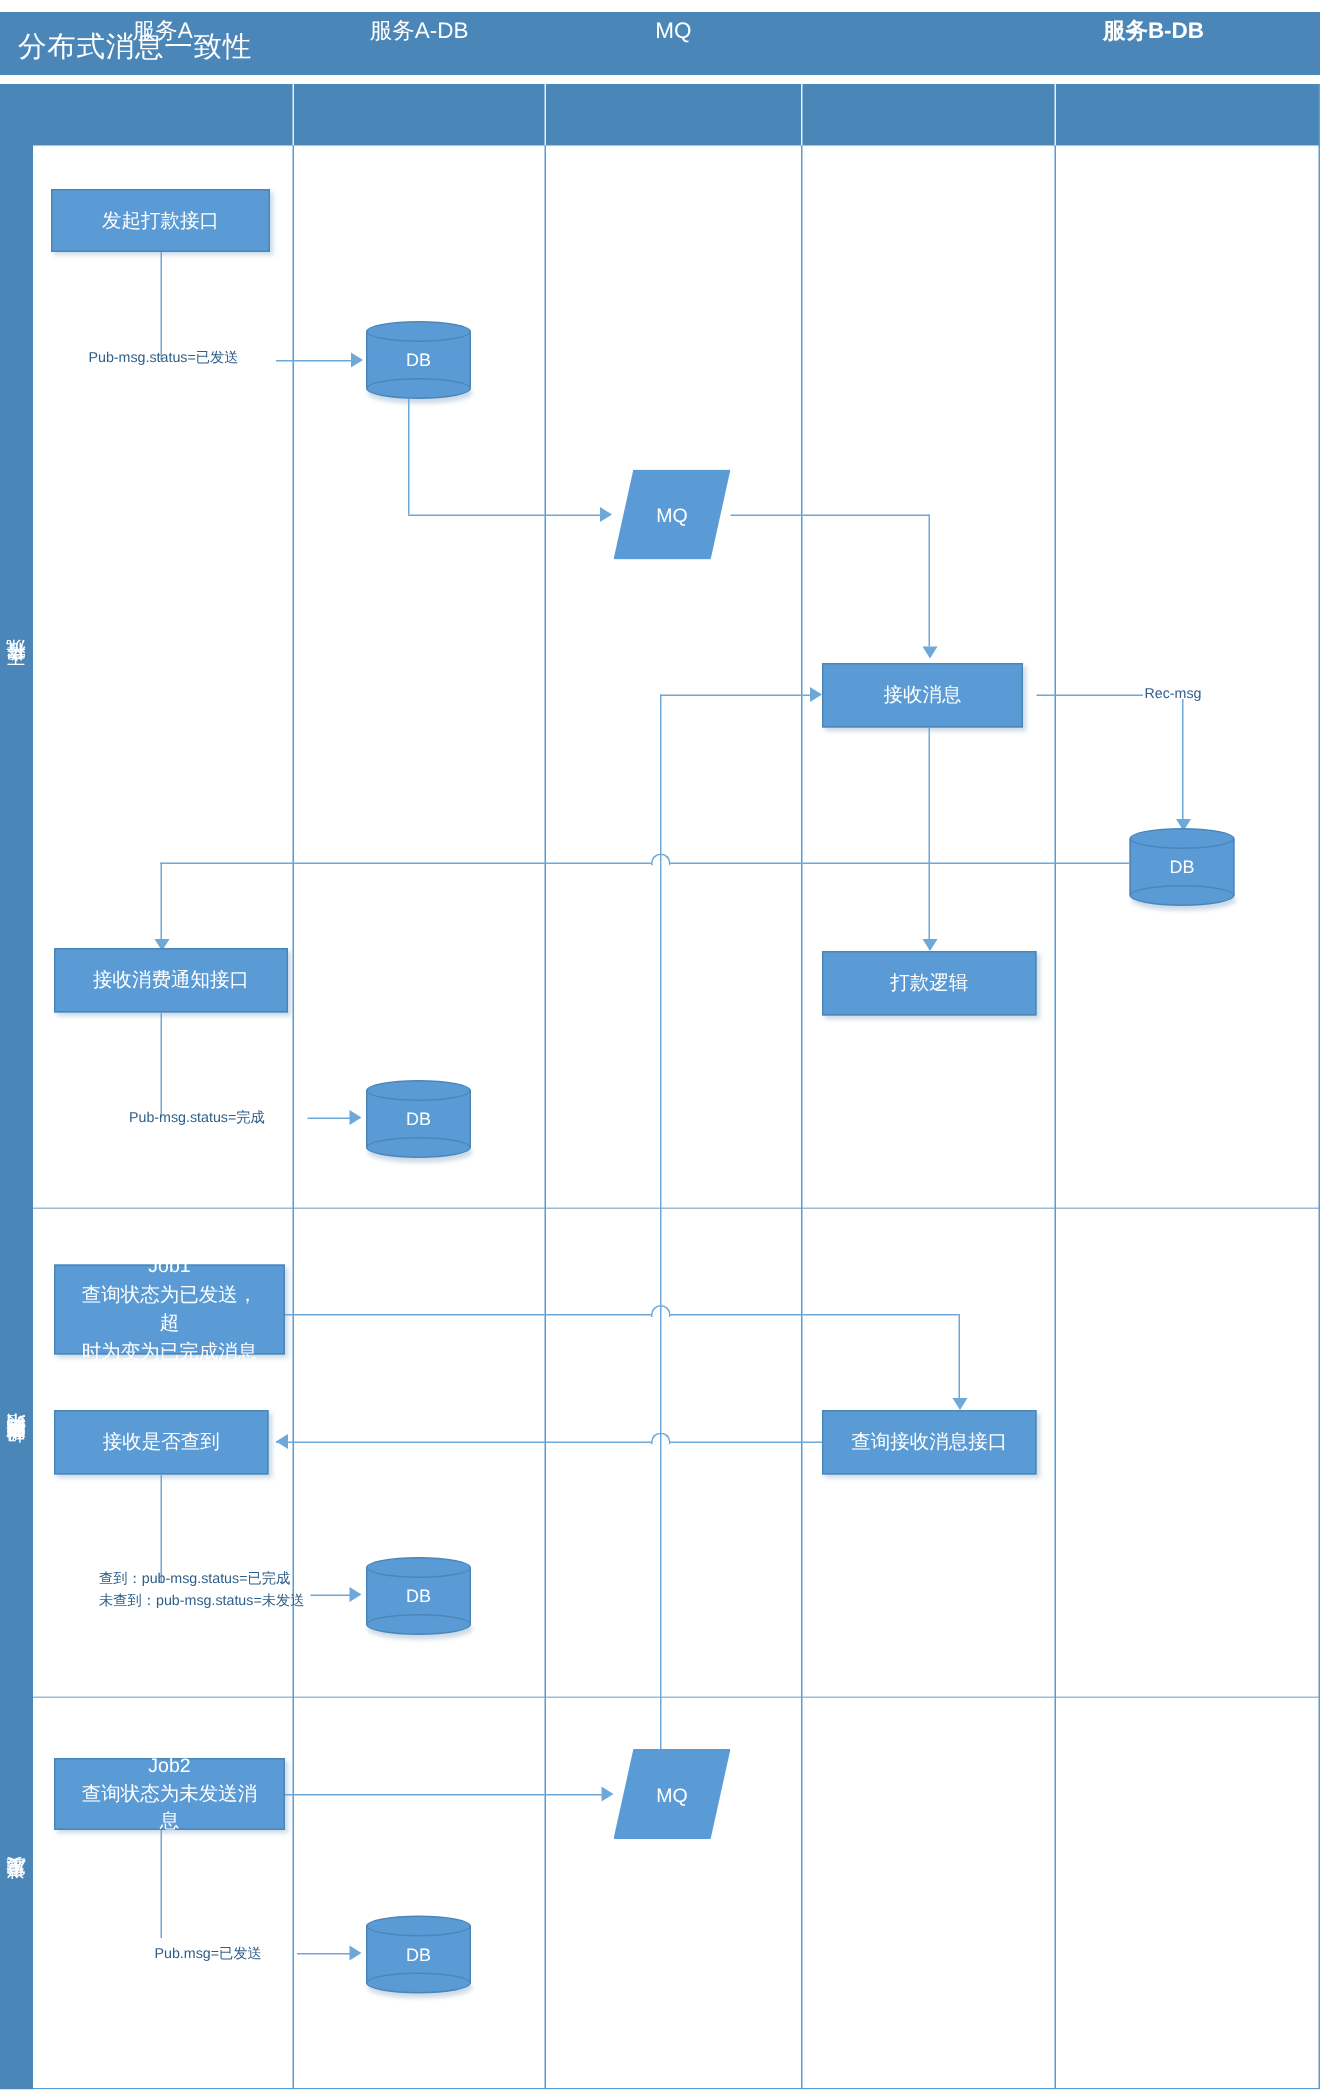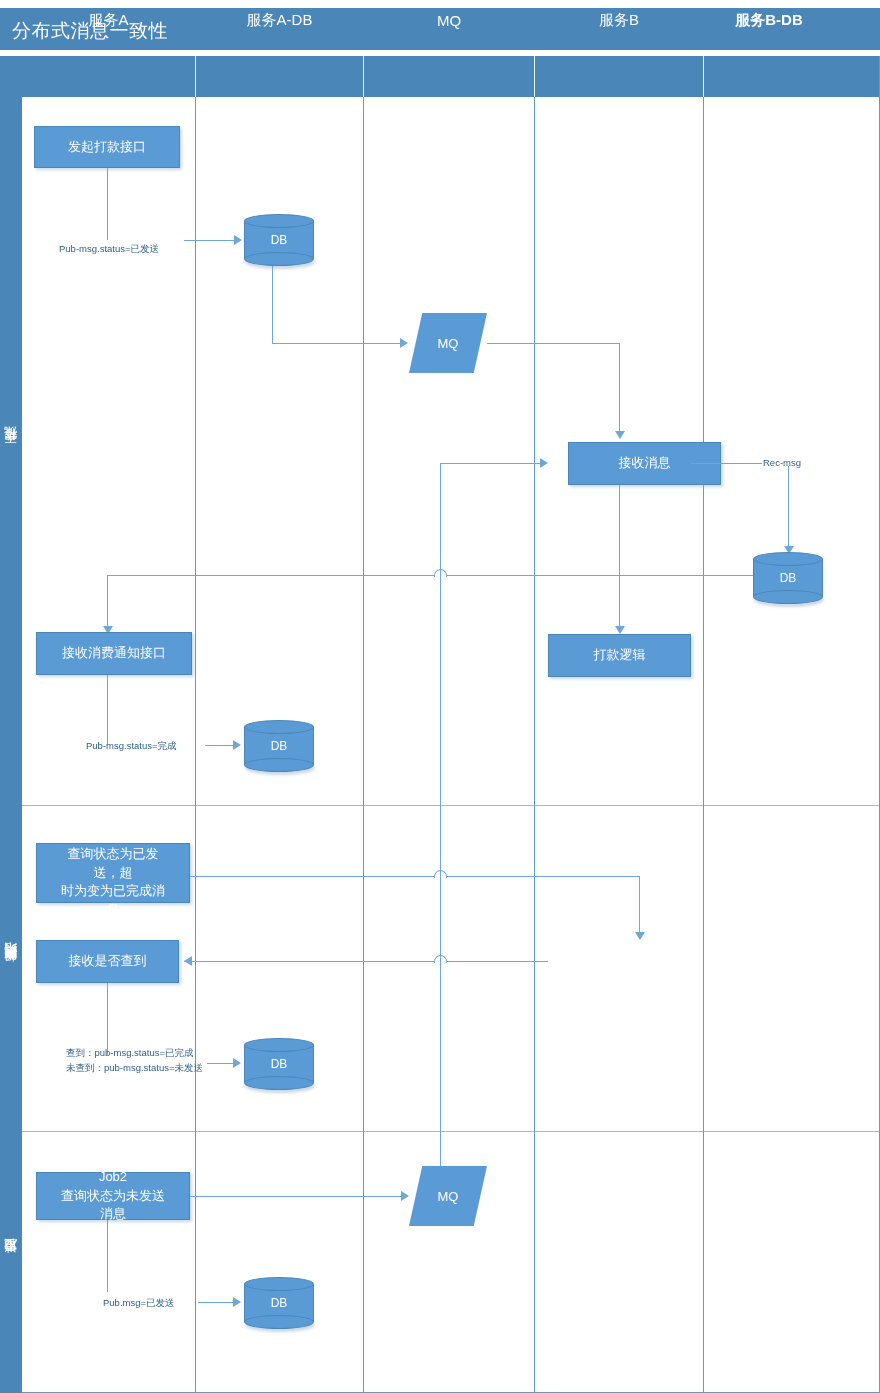--- a/index.html
+++ b/index.html
@@ -25,21 +25,21 @@
   .hdrdiv{position:absolute;top:0;width:1px;height:41px;background:#e8f0f7;}
 
   
   .gridv{position:absolute;width:1px;background:#5b9bd5;}
   .gridouter{position:absolute;background:#5b9bd5;}
 
   
   .pbox{position:absolute;background:#5b9bd5;border:1px solid #4a86b8;
        display:flex;align-items:center;justify-content:center;text-align:center;
        color:#ffffff;font-size:13px;line-height:1.45;
-       box-shadow:2px 2px 3px rgba(140,170,200,.45);box-sizing:border-box;padding:2px 22px;}
+       box-shadow:2px 2px 3px rgba(140,170,200,.45);box-sizing:border-box;padding:2px 12px;}
 
   
   .db{position:absolute;}
   .db .body{position:absolute;left:0;top:7px;width:100%;height:calc(100% - 14px);
        background:#5b9bd5;border-left:1px solid #4a86b8;border-right:1px solid #4a86b8;
        box-sizing:border-box;}
   .db .top{position:absolute;left:0;top:0;width:100%;height:14px;background:#5b9bd5;
        border:1px solid #4a86b8;border-radius:50%;box-sizing:border-box;}
   .db .bot{position:absolute;left:0;bottom:0;width:100%;height:14px;background:#5b9bd5;
        border:1px solid #4a86b8;border-radius:50%;box-sizing:border-box;
@@ -92,41 +92,40 @@
   <div class="bandsep" style="top:1131px;width:858px;"></div>
 
   <div class="band" style="top:1132px;height:261px;">
     <div class="lbl">消息重发</div>
   </div>
 
   <div class="hdrrow"></div>
   <div class="hdrcell" style="left:196px;width:167px;">服务A-DB</div>
   <div class="hdrcell" style="left:22px;width:173px;">服务A</div>
   <div class="hdrcell" style="left:364px;width:170px;">MQ</div>
-  <div class="hdrcell" style="left:535px;width:168px;">服务B</div>
   <div class="hdrcell" style="left:681px;width:176px;font-weight:bold;">服务B-DB</div>
 
   <div class="hdrdiv" style="left:195px;top:56px;"></div>
   <div class="hdrdiv" style="left:363px;top:56px;"></div>
   <div class="hdrdiv" style="left:534px;top:56px;"></div>
   <div class="hdrdiv" style="left:703px;top:56px;"></div>
 
   <div class="gridv" style="left:195px;top:97px;height:1296px;"></div>
   <div class="gridv" style="left:363px;top:97px;height:1296px;"></div>
   <div class="gridv" style="left:534px;top:97px;height:1296px;"></div>
   <div class="gridv" style="left:703px;top:97px;height:1296px;"></div>
   <div class="gridouter" style="left:879px;top:56px;width:1px;height:1337px;"></div>
   <div class="gridouter" style="left:22px;top:1392px;width:858px;height:1px;"></div>
 
   <div class="pbox" style="left:34px;top:126px;width:146px;height:42px;">
     <span>发起打款接口</span>
   </div>
 
   <div class="ln lnv" style="left:107px;top:168px;height:72px;"></div>
-  <div class="elbl" style="left:59px;top:242px;">Pub-msg.status=已发送</div>
+  <div class="elbl" style="left:59px;top:232px;">Pub-msg.status=已发送</div>
   <div class="ln lnh" style="left:184px;top:240px;width:50px;"></div>
   <div class="arw arw-r" style="left:234px;top:235px;"></div>
 
   <div class="db" style="left:244px;top:214px;width:70px;height:52px;">
     <div class="body"></div>
     <div class="bot"></div>
     <div class="top"></div>
     <div class="lbl">DB</div>
   </div>
 
@@ -135,21 +134,21 @@
   <div class="arw arw-r" style="left:400px;top:338px;"></div>
 
   <div class="mq" style="left:409px;top:313px;width:78px;height:60px;">
     <span>MQ</span>
   </div>
 
   <div class="ln lnh" style="left:487px;top:343px;width:133px;"></div>
   <div class="ln lnv" style="left:619px;top:343px;height:88px;"></div>
   <div class="arw arw-d" style="left:615px;top:431px;"></div>
 
-  <div class="pbox" style="left:568px;top:442px;width:153px;height:43px;">
+  <div class="pbox" style="left:548px;top:442px;width:134px;height:43px;">
     <span>接收消息</span>
   </div>
 
   <div class="ln lnh" style="left:691px;top:463px;width:71px;"></div>
   <div class="elbl" style="left:763px;top:456px;">Rec-msg</div>
   <div class="ln lnv" style="left:788px;top:466px;height:80px;"></div>
   <div class="arw arw-d" style="left:784px;top:546px;"></div>
 
   <div class="db" style="left:753px;top:552px;width:70px;height:52px;">
     <div class="body"></div>
@@ -194,20 +193,23 @@
     <span>Job1</span>
     <span>查询状态为已发送，超</span>
     <span>时为变为已完成消息</span>
   </div>
 
   <div class="ln lnh" style="left:190px;top:876px;width:449px;"></div>
   <div class="jump" style="left:434px;top:870px;"></div>
   <div class="ln lnv" style="left:639px;top:876px;height:56px;"></div>
   <div class="arw arw-d" style="left:635px;top:932px;"></div>
 
+  <div class="pbox" style="left:548px;top:940px;width:143px;height:43px;">
+    <span>查询接收消息接口</span>
+  </div>
 
   <div class="ln lnh" style="left:184px;top:961px;width:364px;"></div>
   <div class="jump" style="left:434px;top:955px;"></div>
   <div class="arw arw-l" style="left:184px;top:956px;"></div>
 
   <div class="pbox" style="left:36px;top:940px;width:143px;height:43px;">
     <span>接收是否查到</span>
   </div>
 
   <div class="ln lnv" style="left:107px;top:983px;height:72px;"></div>

